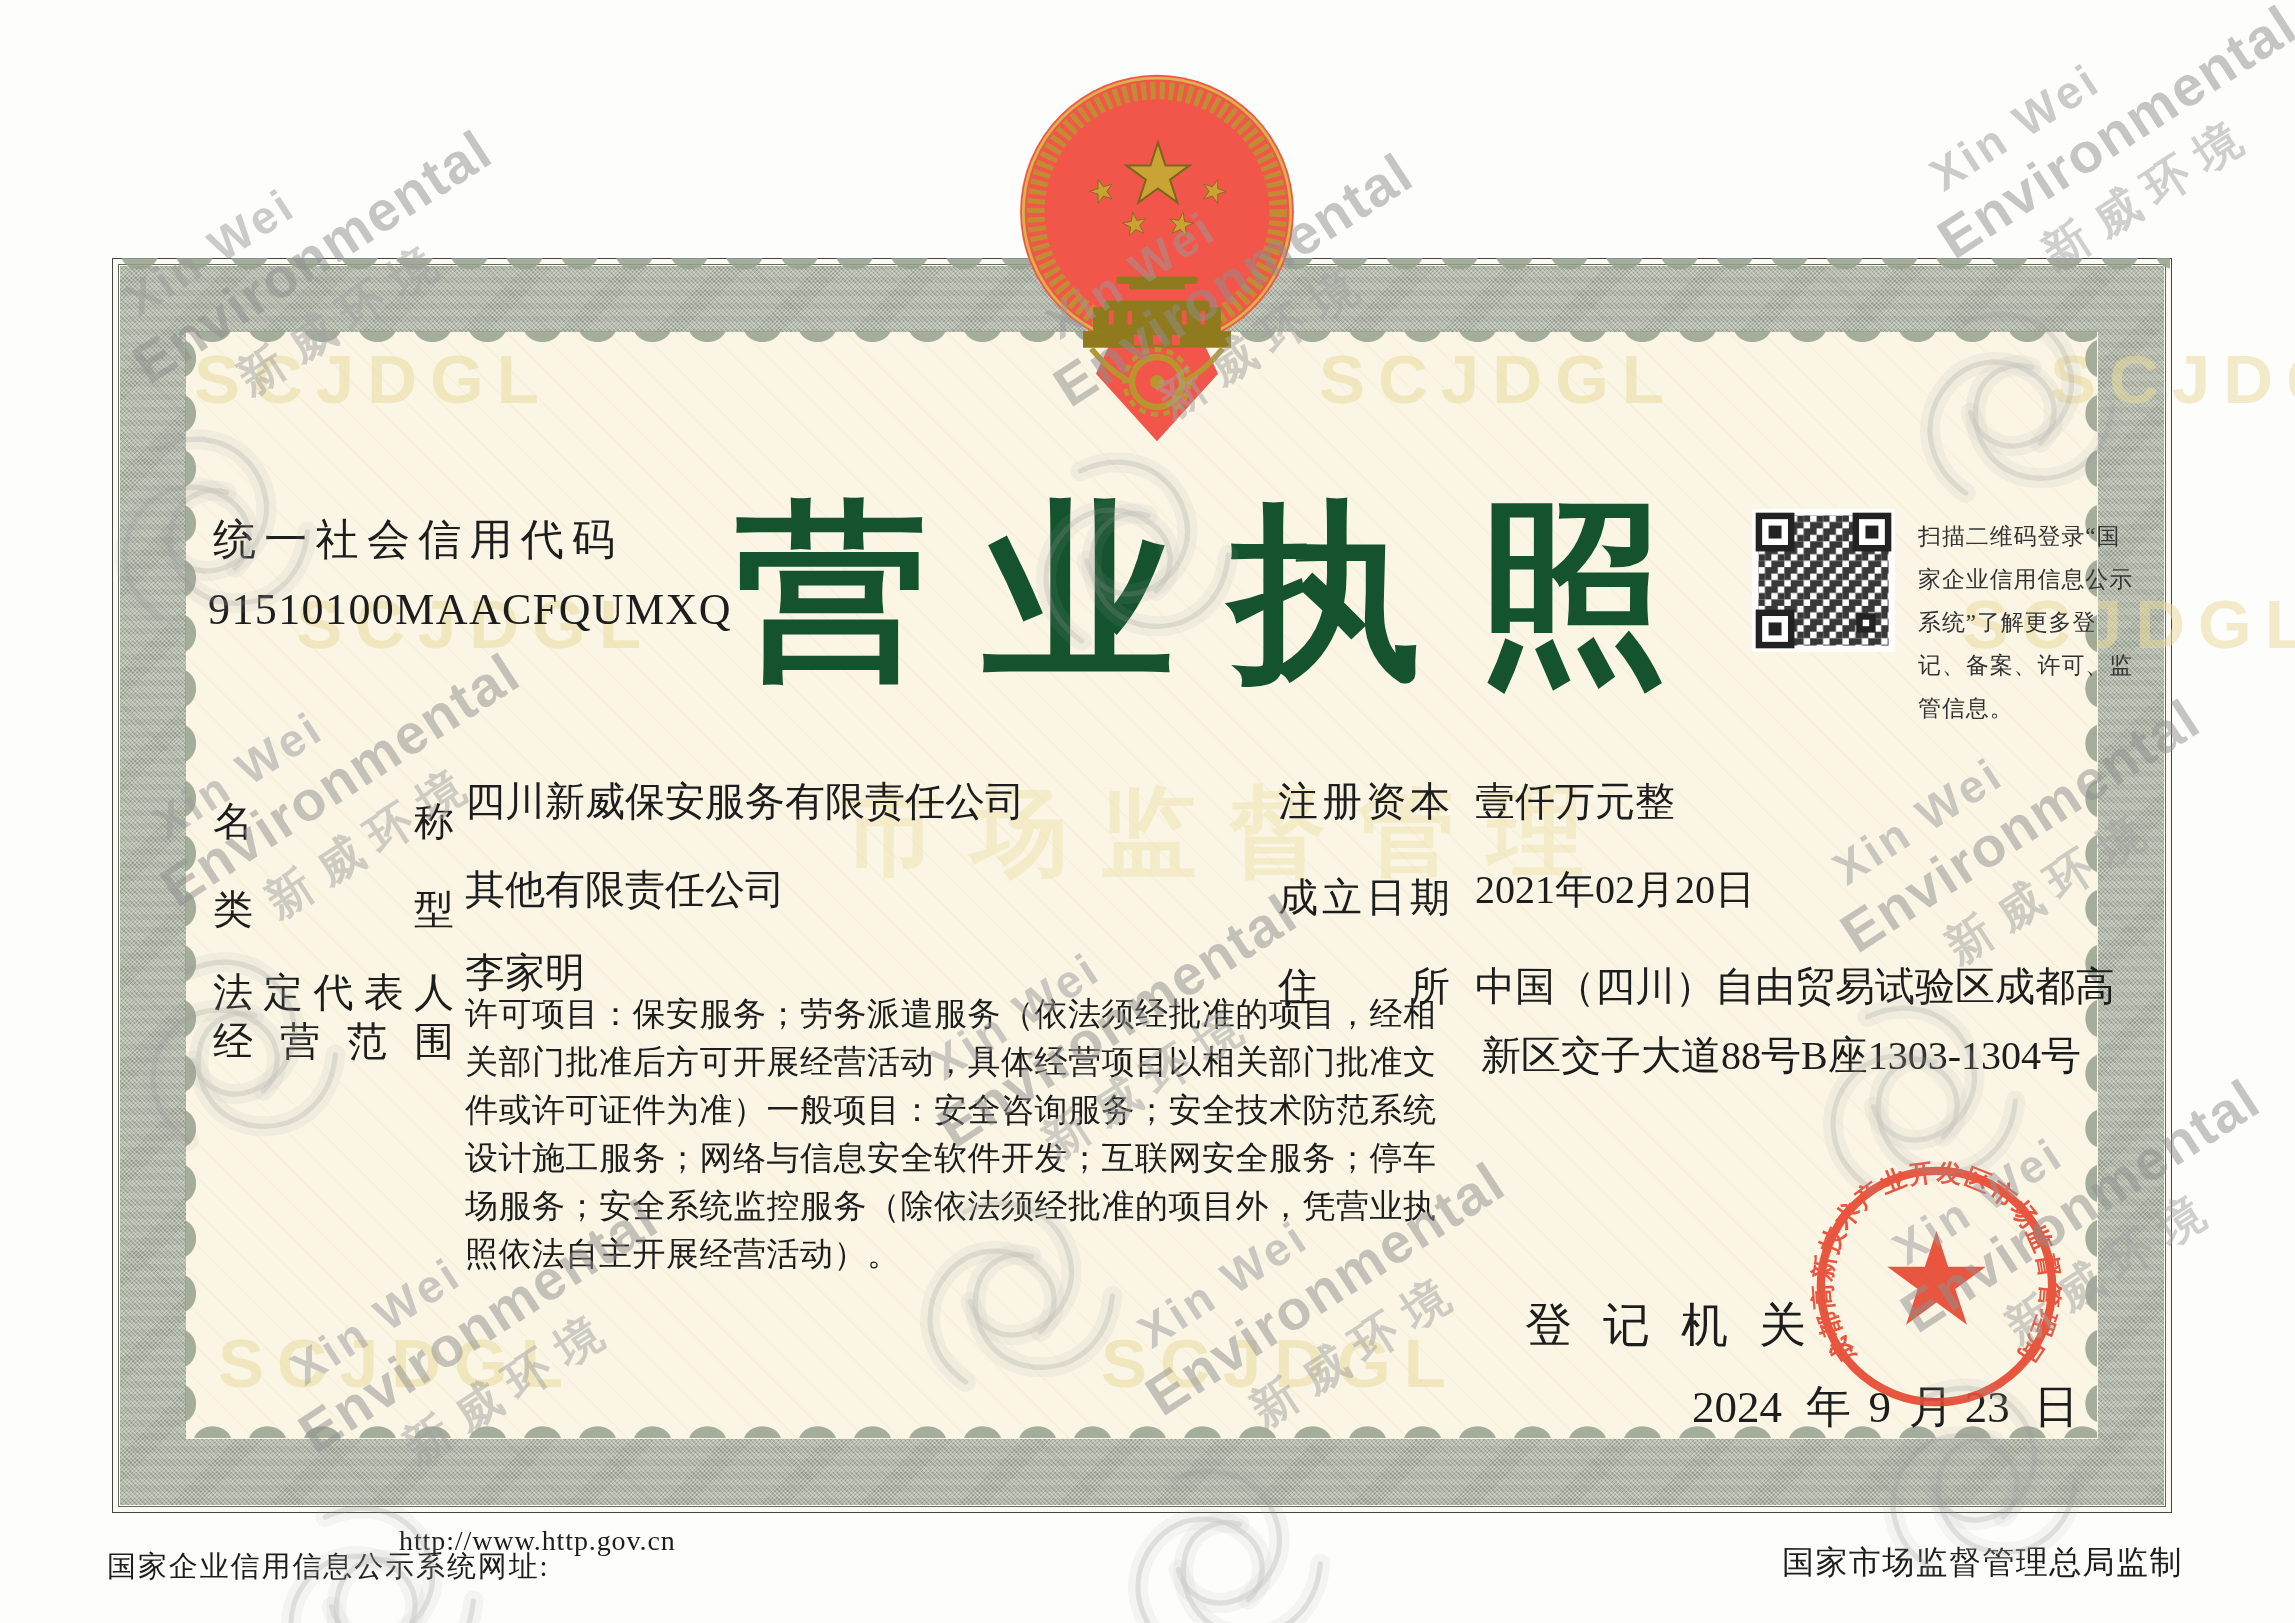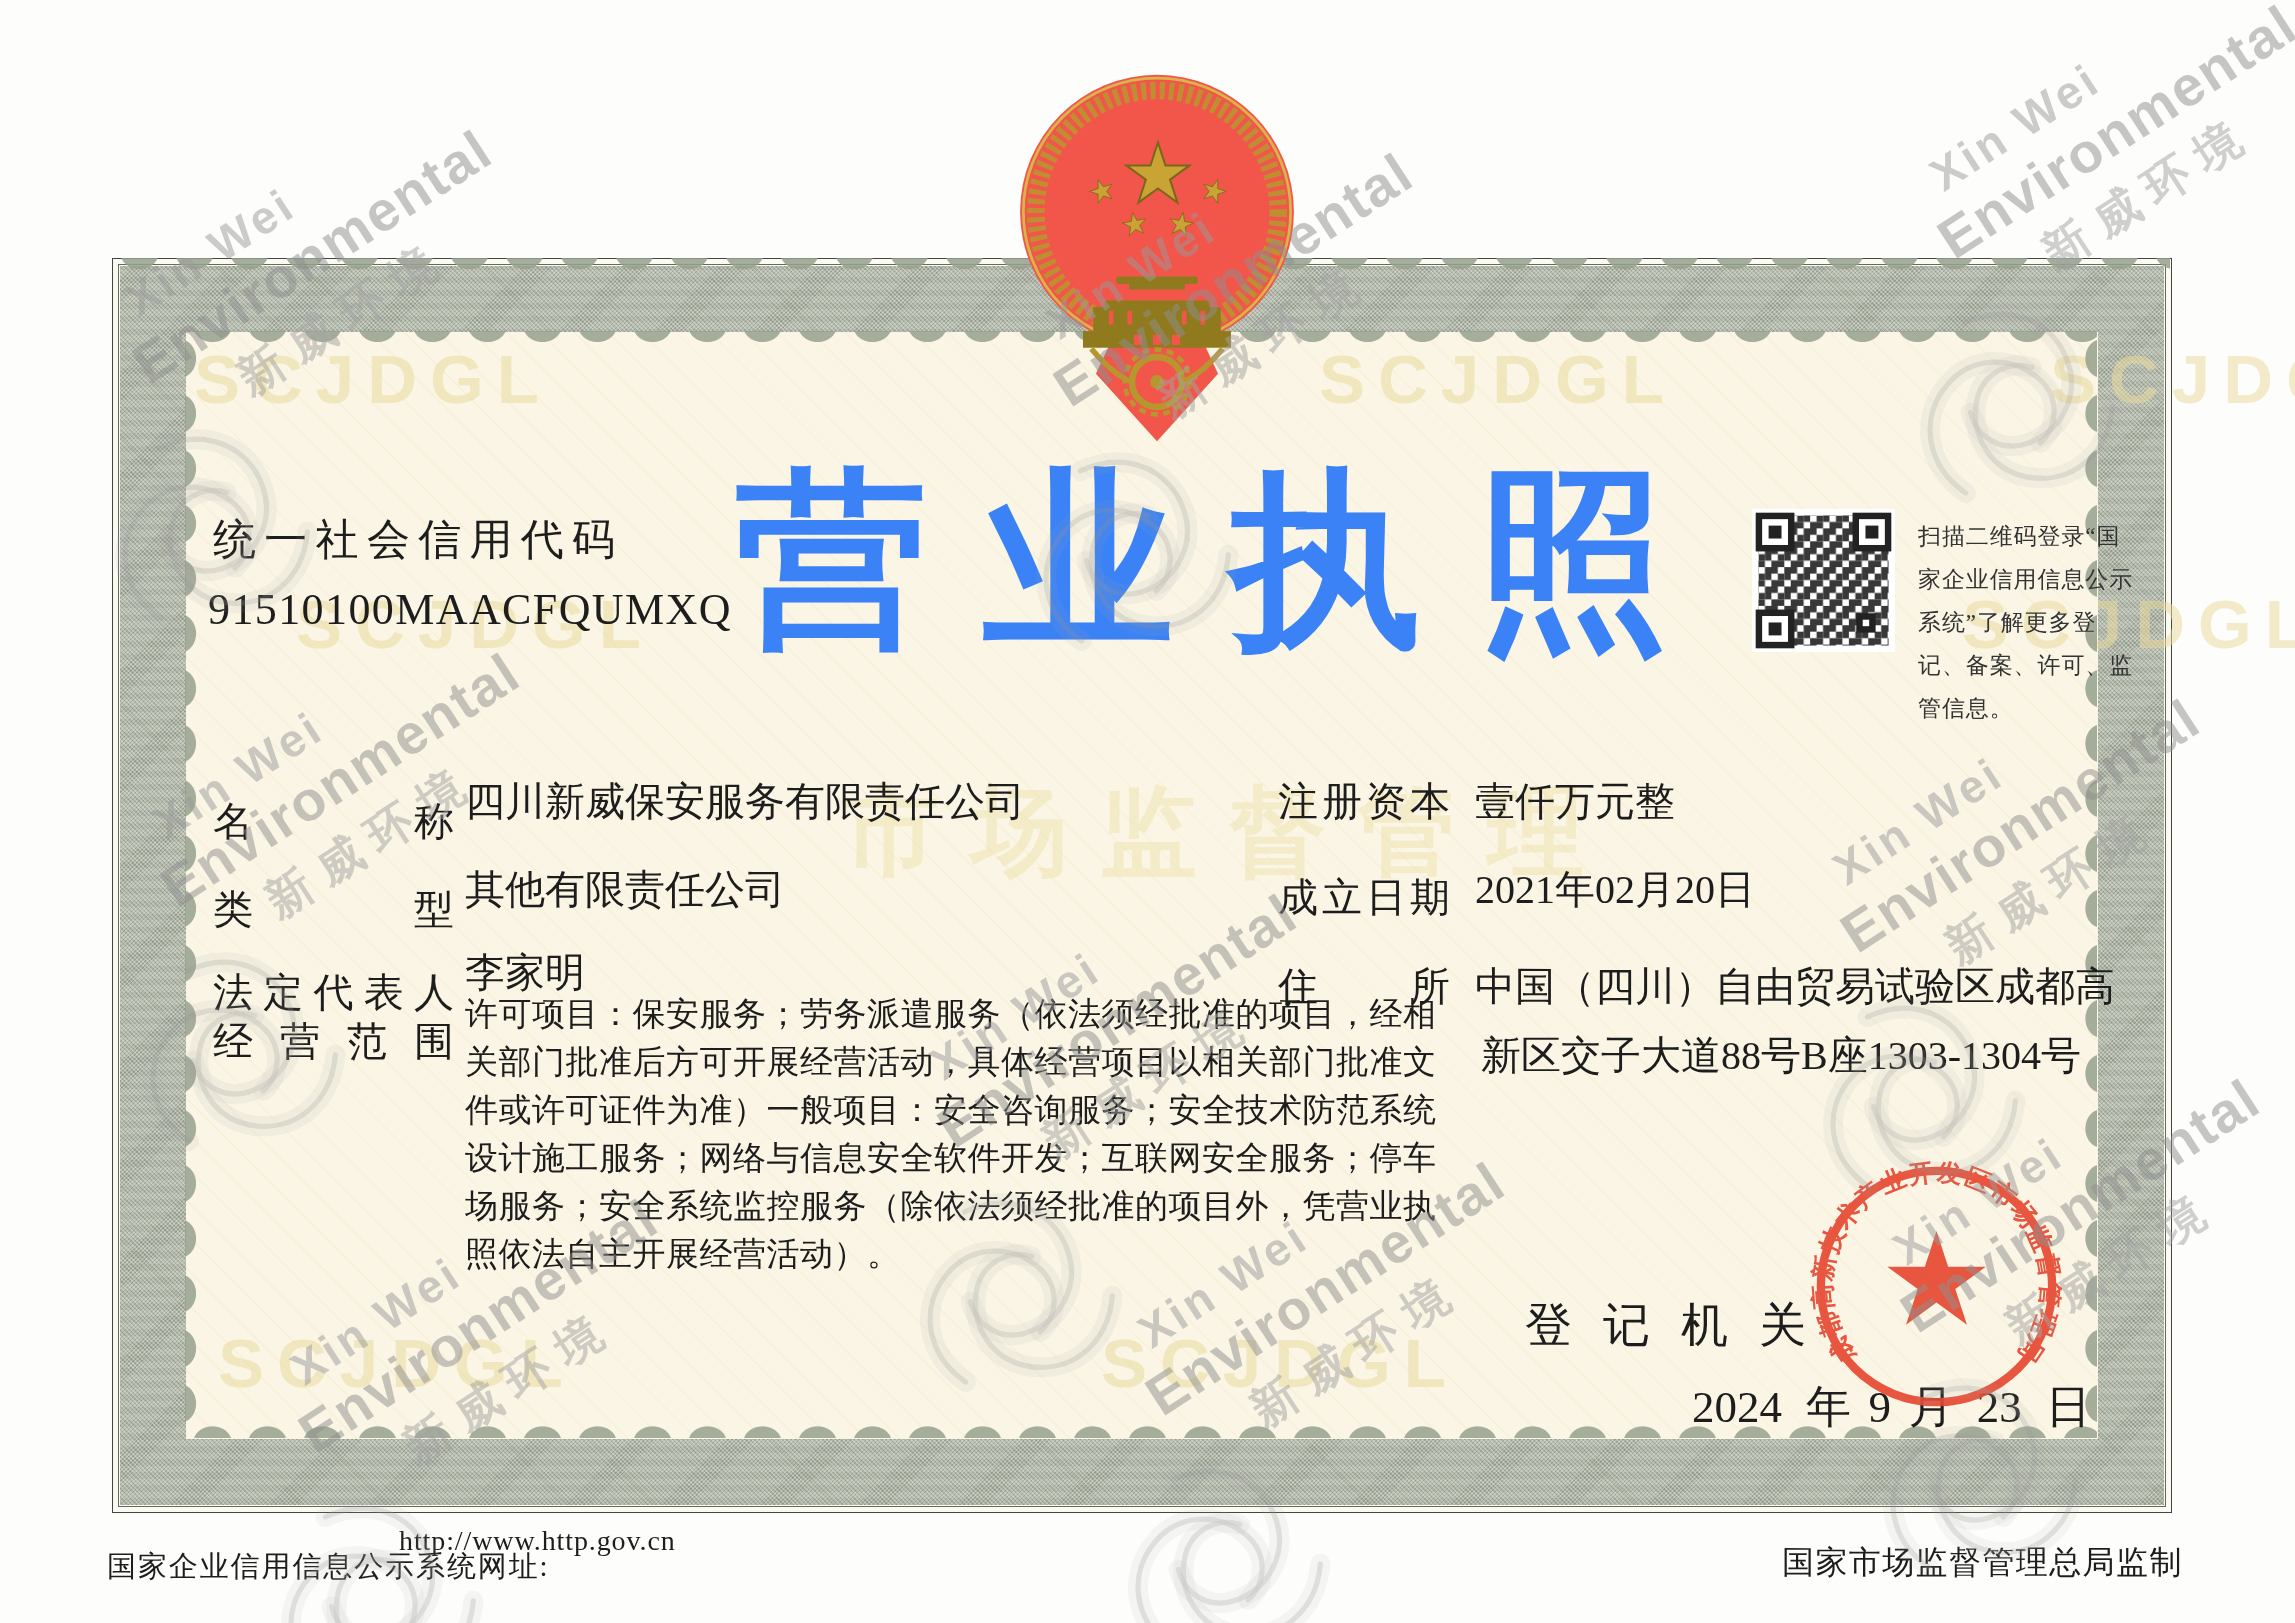--- a/index.html
+++ b/index.html
@@ -46,22 +46,22 @@
   .wm .logo { position:absolute; left:0; bottom:-18.5px; width:218px; height:218px; }
   .wm .t { position:absolute; left:139px; top:0; display:flex; flex-direction:column;
     font-family:"Liberation Sans","DejaVu Sans",sans-serif; font-weight:700; }
   .wm .en1 { font-size:46px; color:#9a9a9a; letter-spacing:3.7px; margin-left:28px; }
   .wm .en2 { font-size:56px; color:#8f8f8f; letter-spacing:1.9px; }
   .wm .cn  { font-size:46px; color:#a3a3a3; letter-spacing:14px; margin:4.6px 0 0 79px; }
   
   .abs { position:absolute; z-index:3; white-space:nowrap; }
   .credit-label { left:213px; top:511px; font-size:43px; letter-spacing:8.3px; }
   .credit-code  { left:208px; top:584px; font-size:44px; letter-spacing:1.4px; }
-  .title { left:736px; top:434px; font-size:191px; font-weight:700;
-    letter-spacing:56px; color:#3b82f6; }
+  .title { left:736px; top:466px; font-size:191px; font-weight:700;
+    letter-spacing:56px; color:#14532d; }
   .qr { left:1752px; top:509px; width:143px; height:143px; z-index:3; }
   .qr-caption { left:1918px; top:515px; font-size:23px; line-height:43px;
     color:#333; letter-spacing:0.9px; white-space:normal; width:222px; }
   .lbl { display:inline-block; text-align:justify; text-align-last:justify; }
   .lbl.l-left  { width:241px;margin-top:20px; }
   .lbl.l-right { width:172px; }
   .row { position:absolute; z-index:3; font-size:40px; white-space:nowrap; }
   .scope-lines { position:absolute; left:465px; top:990px; z-index:3;
     font-size:33px; line-height:48px; letter-spacing:0.5px; }
   .regauth { left:1525px; top:1294px; font-size:47px; letter-spacing:31px; }
@@ -317,21 +317,21 @@
   </div>
   <div class="row" style="left:1475px;top:959px">中国（四川）自由贸易试验区成都高</div>
   <div class="row" style="left:1481px;top:1028px">新区交子大道88号B座1303-1304号</div>
 
   <div class="abs regauth">登记机关</div>
   <div class="abs dateline">
     <span>2024</span>
     <span style="margin-left:24px">年</span>
     <span style="margin-left:17.6px">9</span>
     <span style="margin-left:17.6px">月</span>
-    <span style="margin-left:23px">23</span>
+    <span style="margin-left:11px">23</span>
     <span style="margin-left:24px">日</span>
   </div>
 
   <svg class="seal" viewBox="0 0 560 560">
     <defs>
         <path id="sealarc" d="M118,440 A228,228 0 1 1 442,440" fill="none"></path>
       </defs>
     <circle cx="280" cy="280" r="250" fill="none" stroke="#e7452f" stroke-width="18"></circle>
     <use href="#star" transform="translate(280,272) scale(112)" fill="#e7452f"></use>
     <text font-size="54" fill="#e7452f" letter-spacing="4" font-family="'Liberation Serif','DejaVu Serif',serif" font-weight="700">

